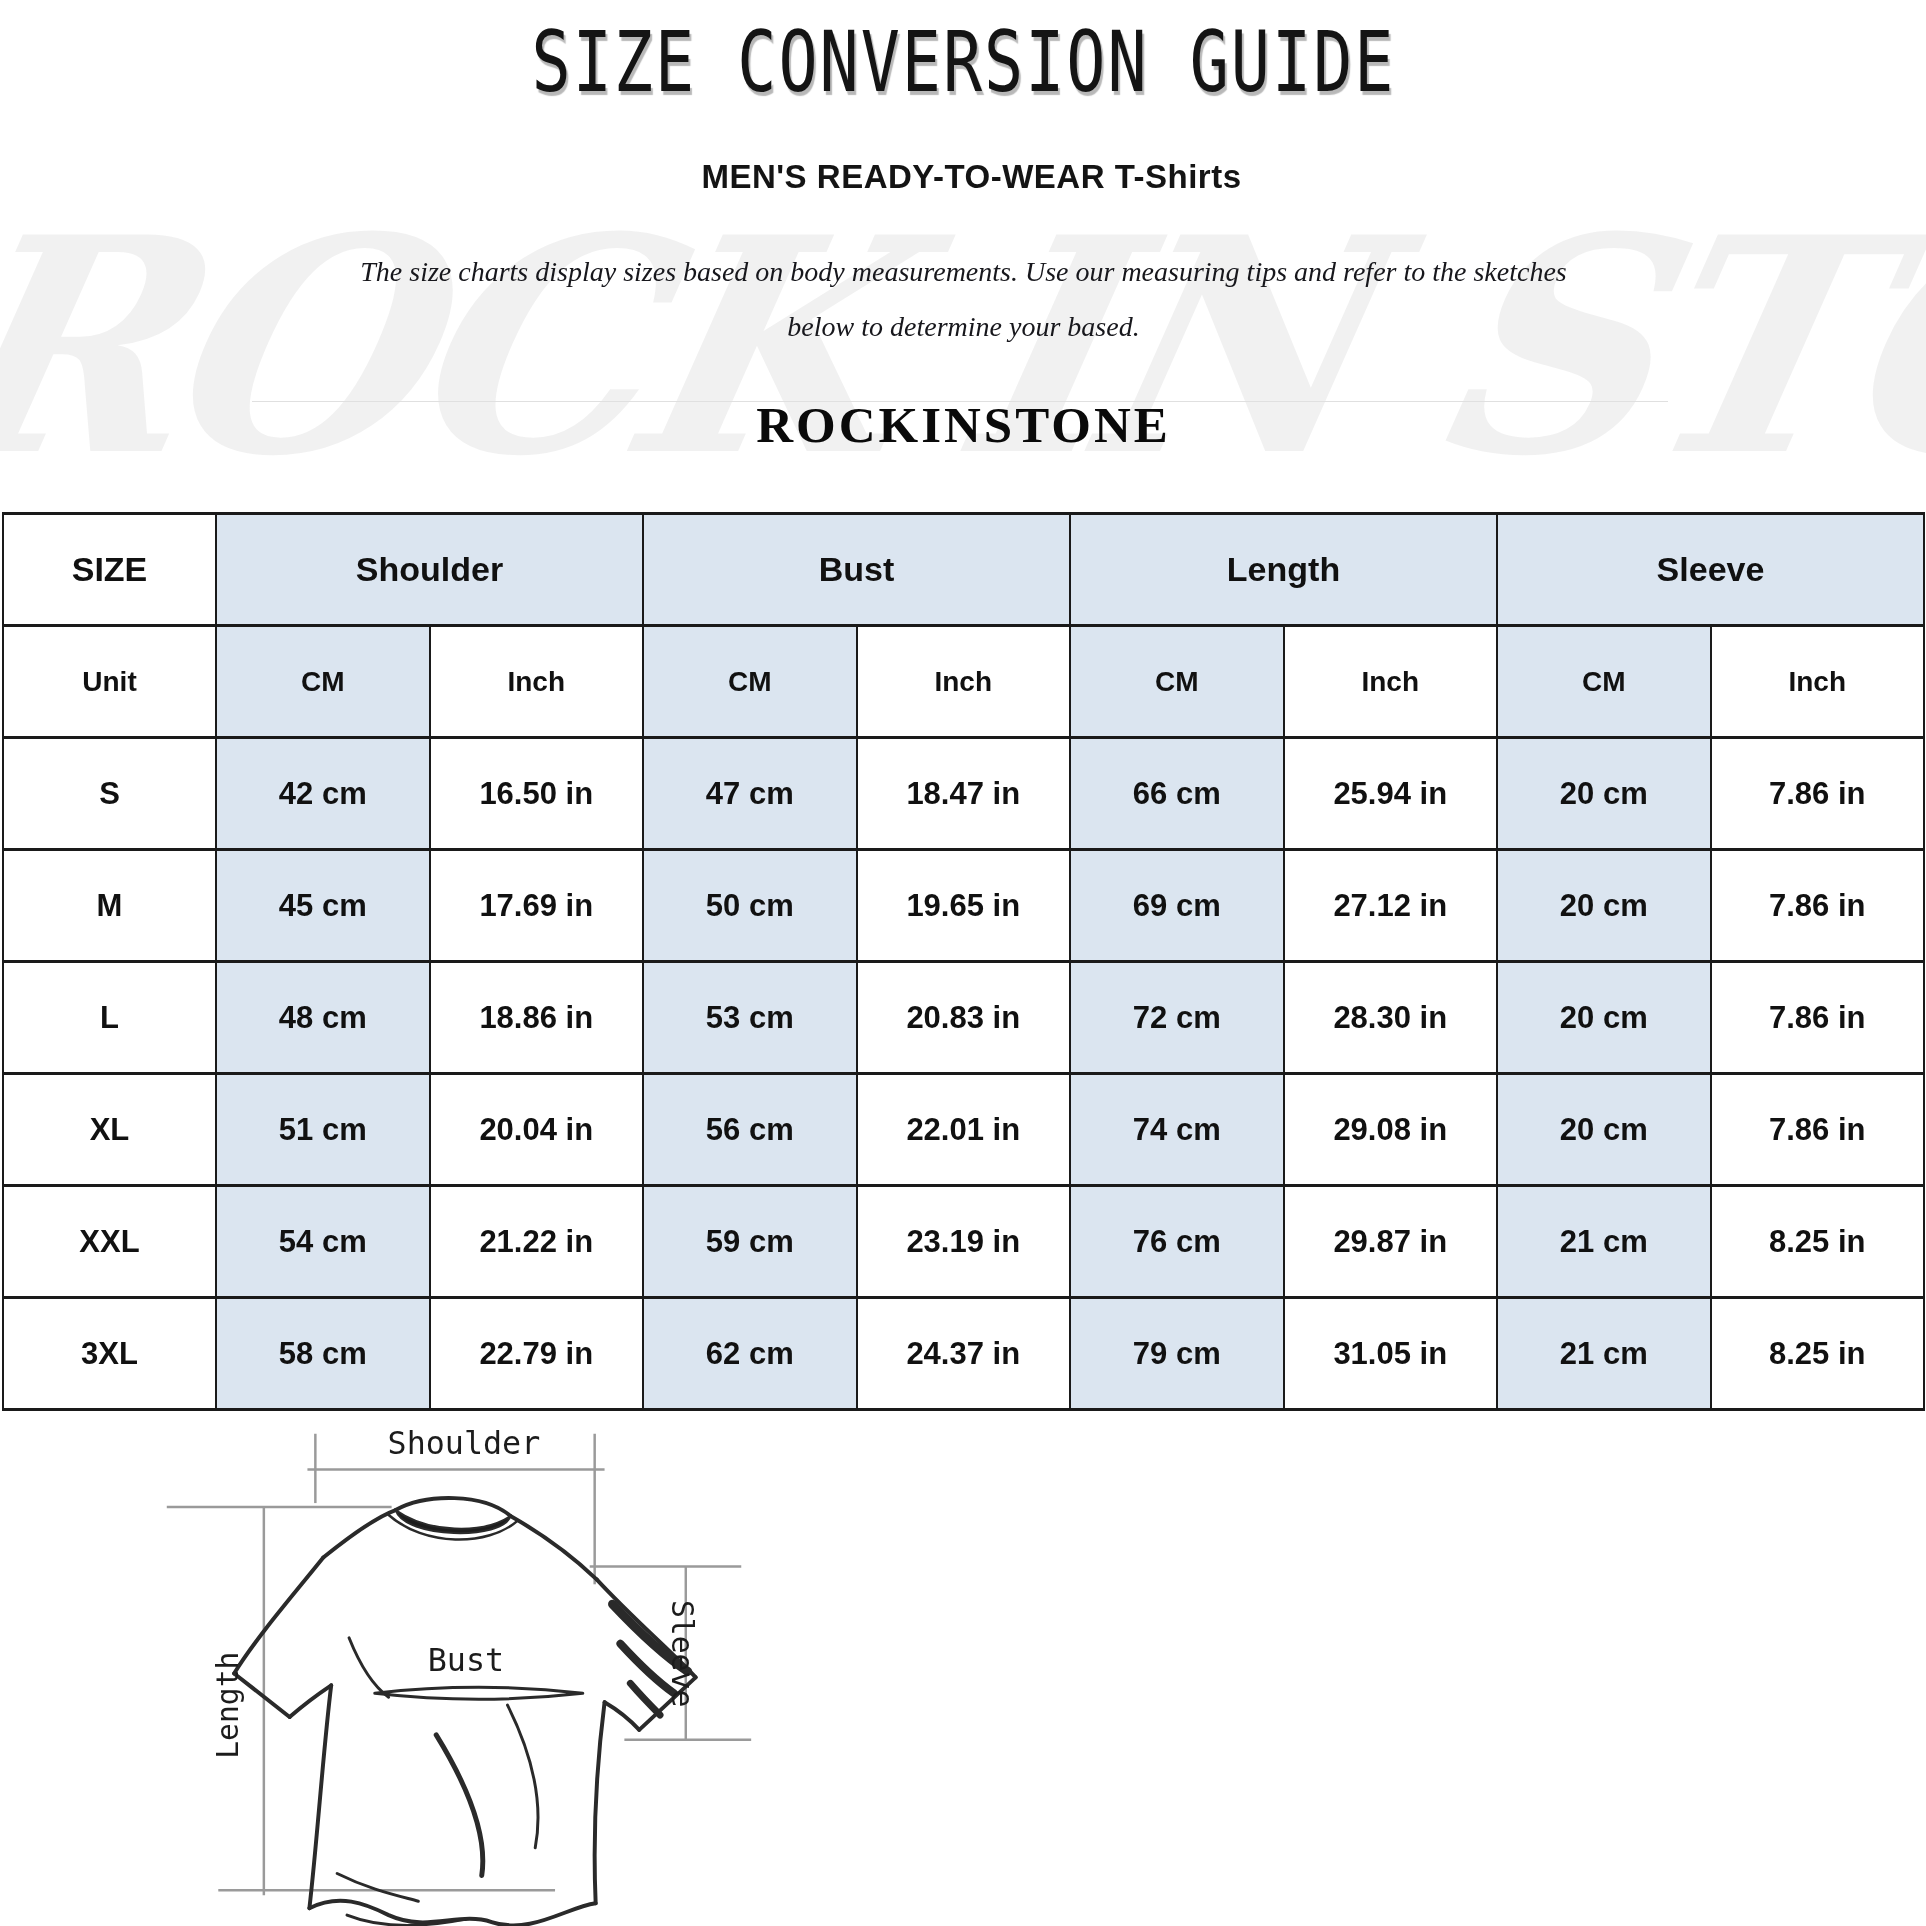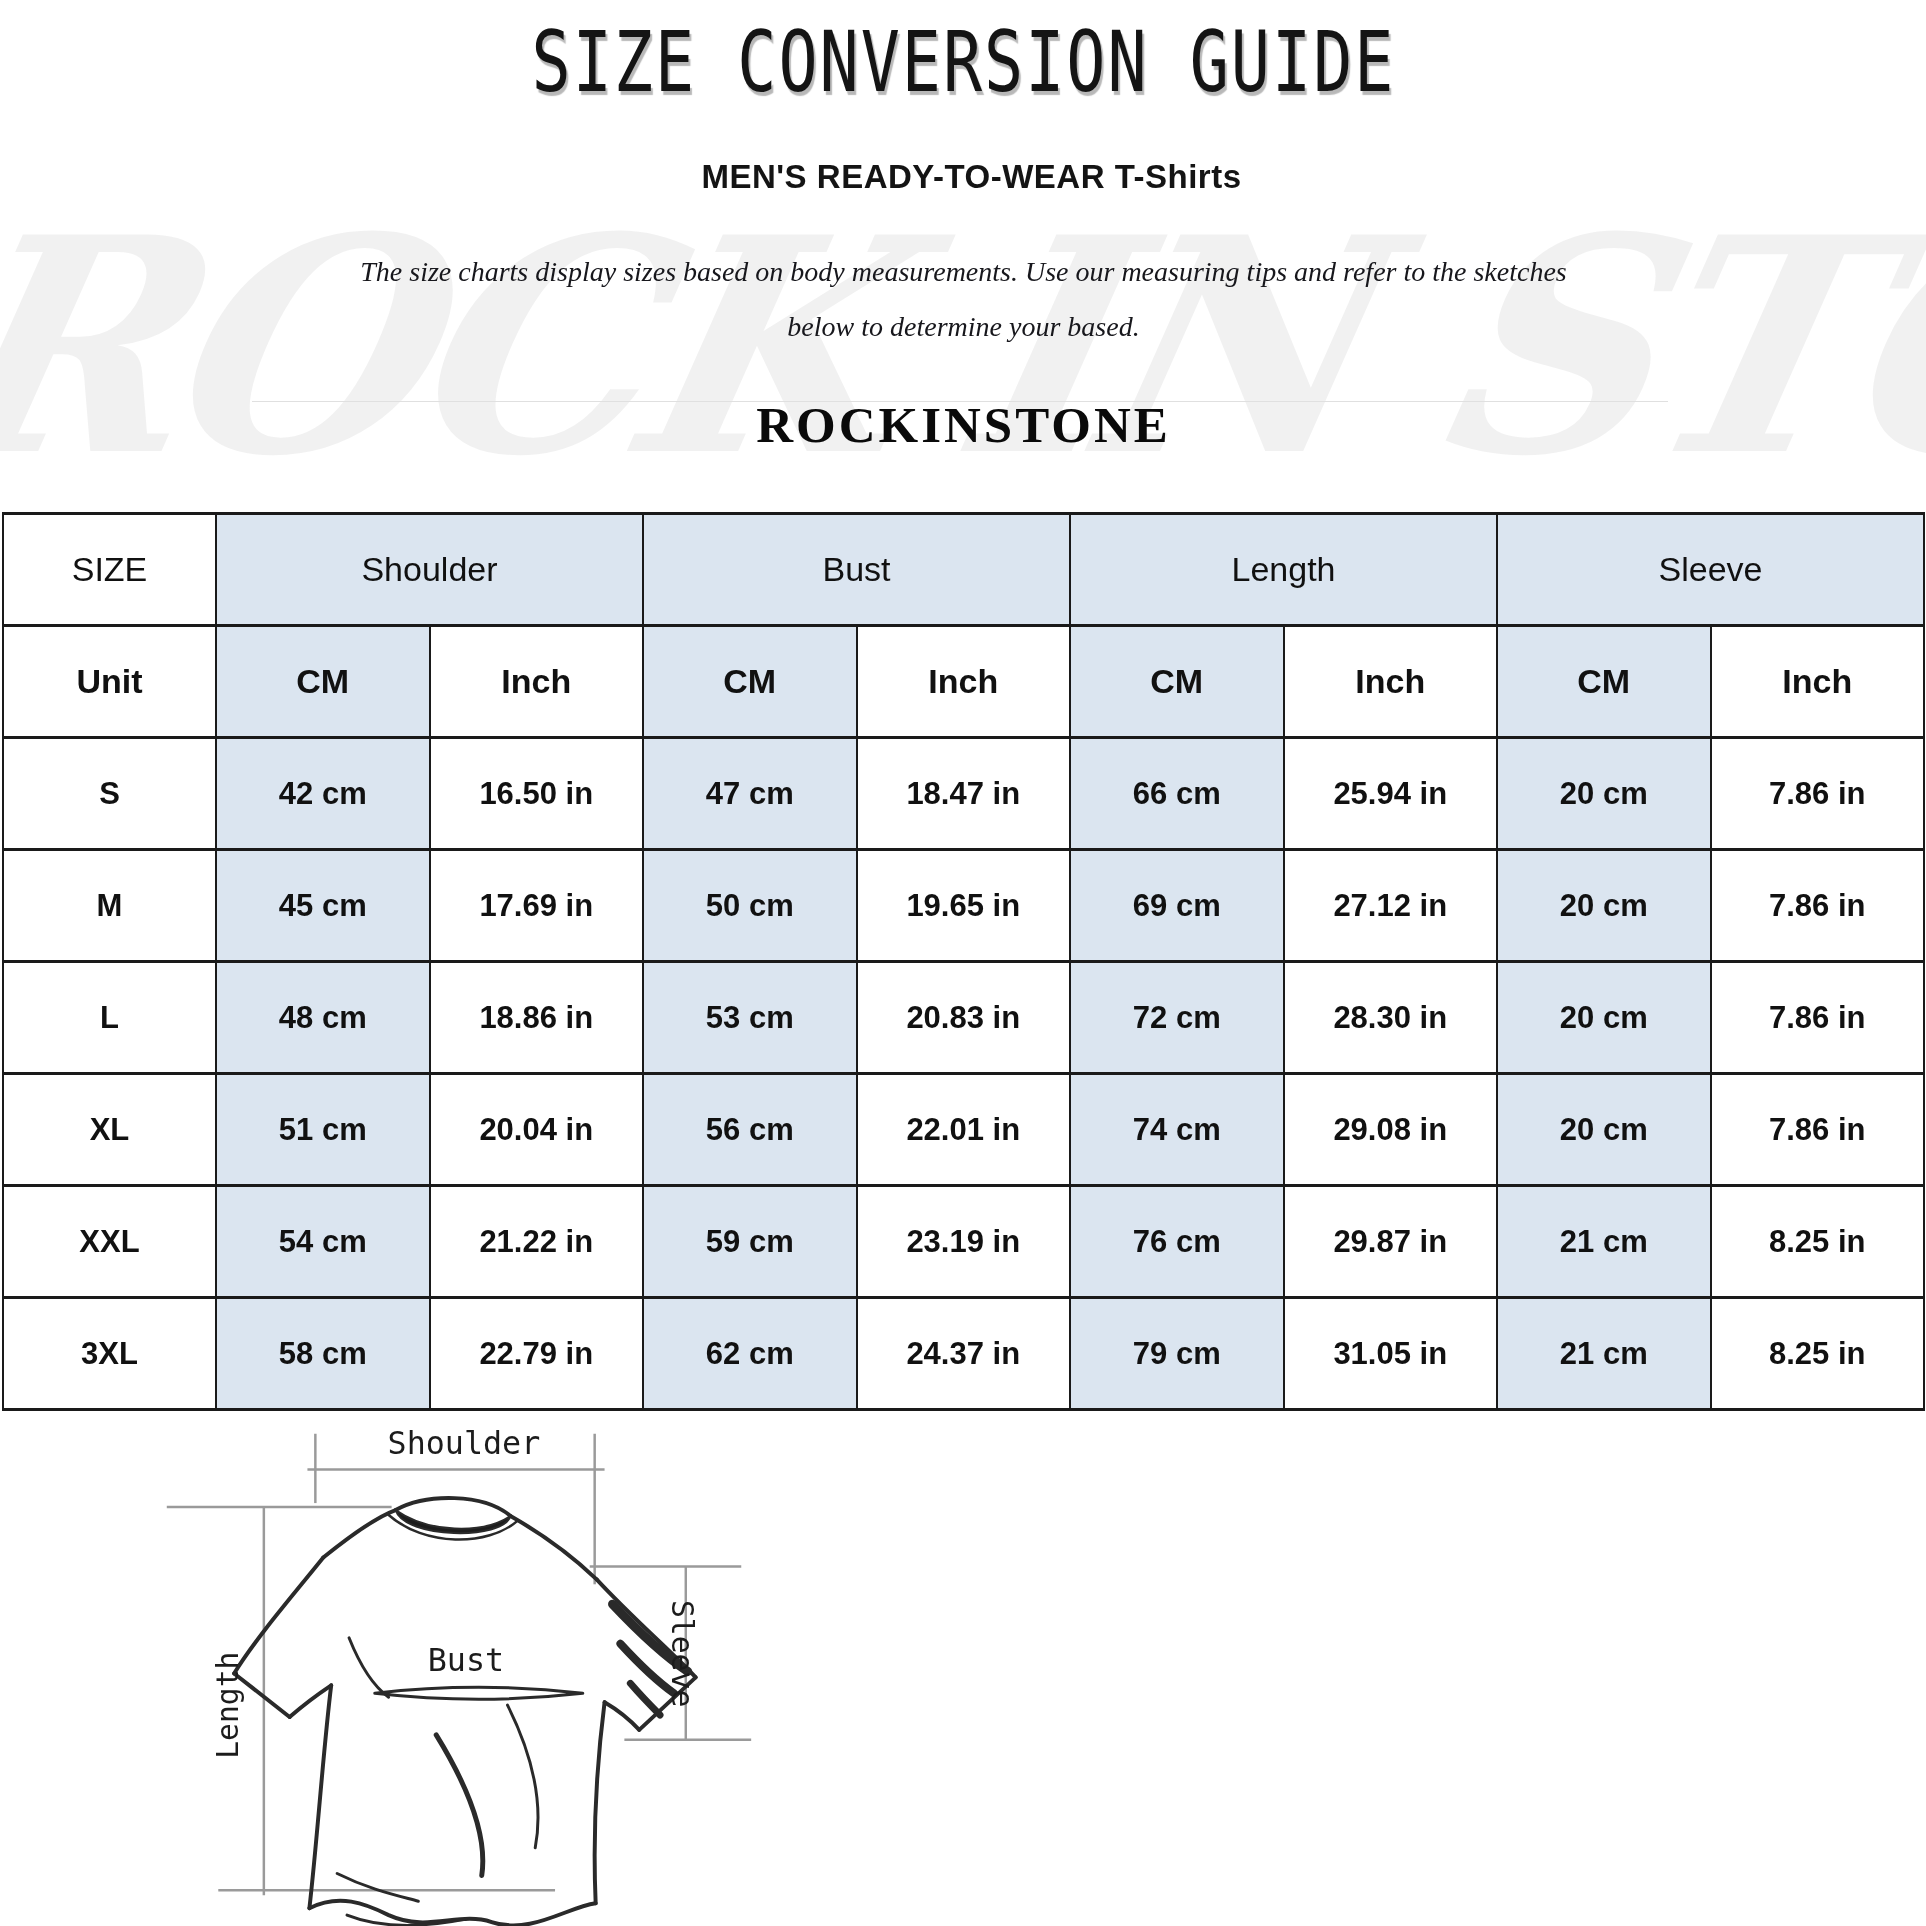--- a/index.html
+++ b/index.html
@@ -42,22 +42,22 @@
   .sizes-table {
     position: absolute; top: 512px; left: 2px; width: 1923px;
     border-collapse: collapse; table-layout: fixed; background: #fff;
     z-index: 1; font-family: "Liberation Sans", sans-serif;
   }
   .sizes-table th, .sizes-table td {
     border: 3px solid #1a1a1a; border-left-width: 2px; border-right-width: 2px;
     text-align: center; vertical-align: middle; padding: 0; color: #111;
     height: 109px; overflow: hidden;
   }
-  .sizes-table .head-row th { font-size: 34px; font-weight: normal; }
-  .sizes-table .unit-row td { font-size: 34px; font-weight: bold; }
+  .sizes-table .head-row th { font-size: 34px; font-weight: bold; }
+  .sizes-table .unit-row td { font-size: 28px; font-weight: bold; }
   .sizes-table .data-row td { font-size: 31px; font-weight: bold; }
   .blue { background: #dbe5f0; }
 
   
   .shirt-wrap { position: absolute; top: 1408px; left: 139px; width: 634px; height: 519px; z-index: 1; }
   .sketch-label { font-family: "DejaVu Sans Mono", monospace; fill: #1c1c1c; }
 
   
   .note { position: absolute; top: 1440px; left: 770px; width: 1153px; z-index: 1; color: #000; }
   .note div {

